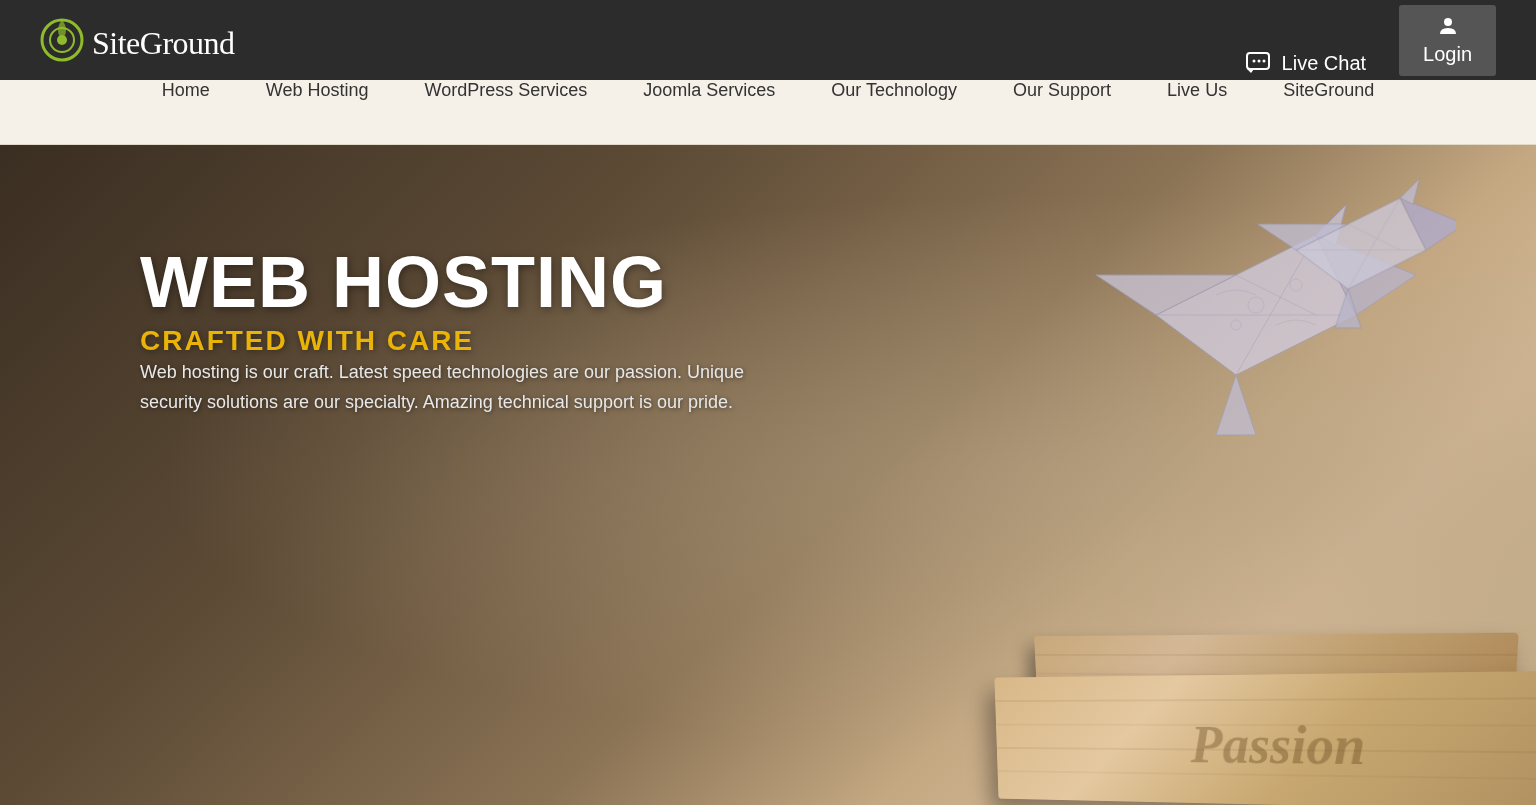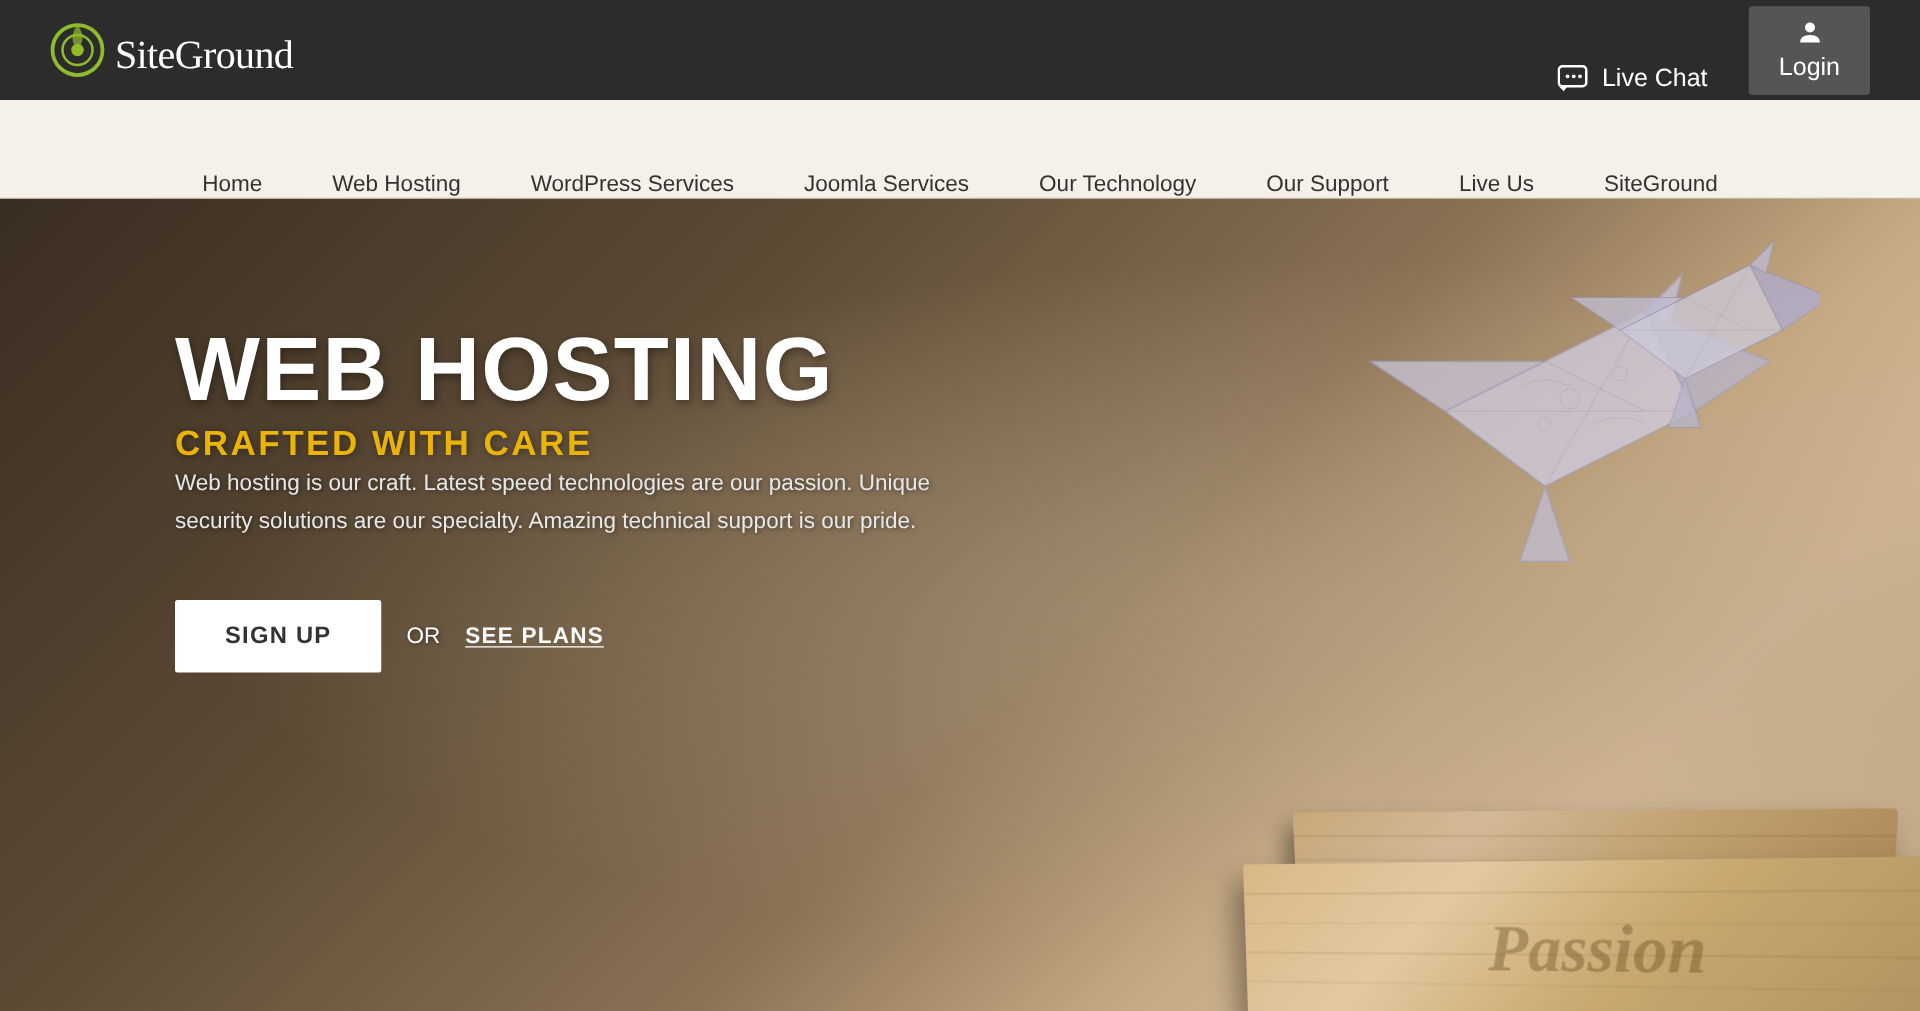--- a/index.html
+++ b/index.html
@@ -66,23 +66,23 @@
     }
     .user-icon {
       width: 20px;
       height: 20px;
       fill: #ffffff;
     }
 
     
     .nav-bar {
       background-color: #f5f0e8;
-      height: 79px;
-      display: flex;
-      align-items: flex-end;
+      height: 65px;
+      display: flex;
+      align-items: flex-start;
       justify-content: center;
       gap: 0;
       border-bottom: 1px solid #e0d8c8;
     }
     .nav-item {
       color: #333333;
       font-size: 18px;
       font-weight: 500;
       padding: 0 28px;
       cursor: pointer;
@@ -311,19 +311,14 @@
       <line x1="0" y1="75" x2="560" y2="75" stroke="rgba(100,70,30,0.2)" stroke-width="1"></line>
       <line x1="0" y1="100" x2="560" y2="100" stroke="rgba(100,70,30,0.15)" stroke-width="0.8"></line>
       <text x="300" y="88" text-anchor="middle" font-size="54" fill="rgba(90,60,20,0.35)" font-family="Georgia, serif" font-style="italic" font-weight="700">Passion</text>
     </svg>
   </div>
 
   <div class="hero-content">
     <h1 class="hero-title">WEB HOSTING</h1>
     <h2 class="hero-subtitle">CRAFTED WITH CARE</h2>
     <p class="hero-description">Web hosting is our craft. Latest speed technologies are our passion. Unique security solutions are our specialty. Amazing technical support is our pride.</p>
-    <div class="hero-cta">
-      <button class="signup-btn">SIGN UP</button>
-      <span class="or-text">OR</span>
-      <a class="see-plans-link">SEE PLANS</a>
-    </div>
   </div>
 </section>
 
 </body></html>

